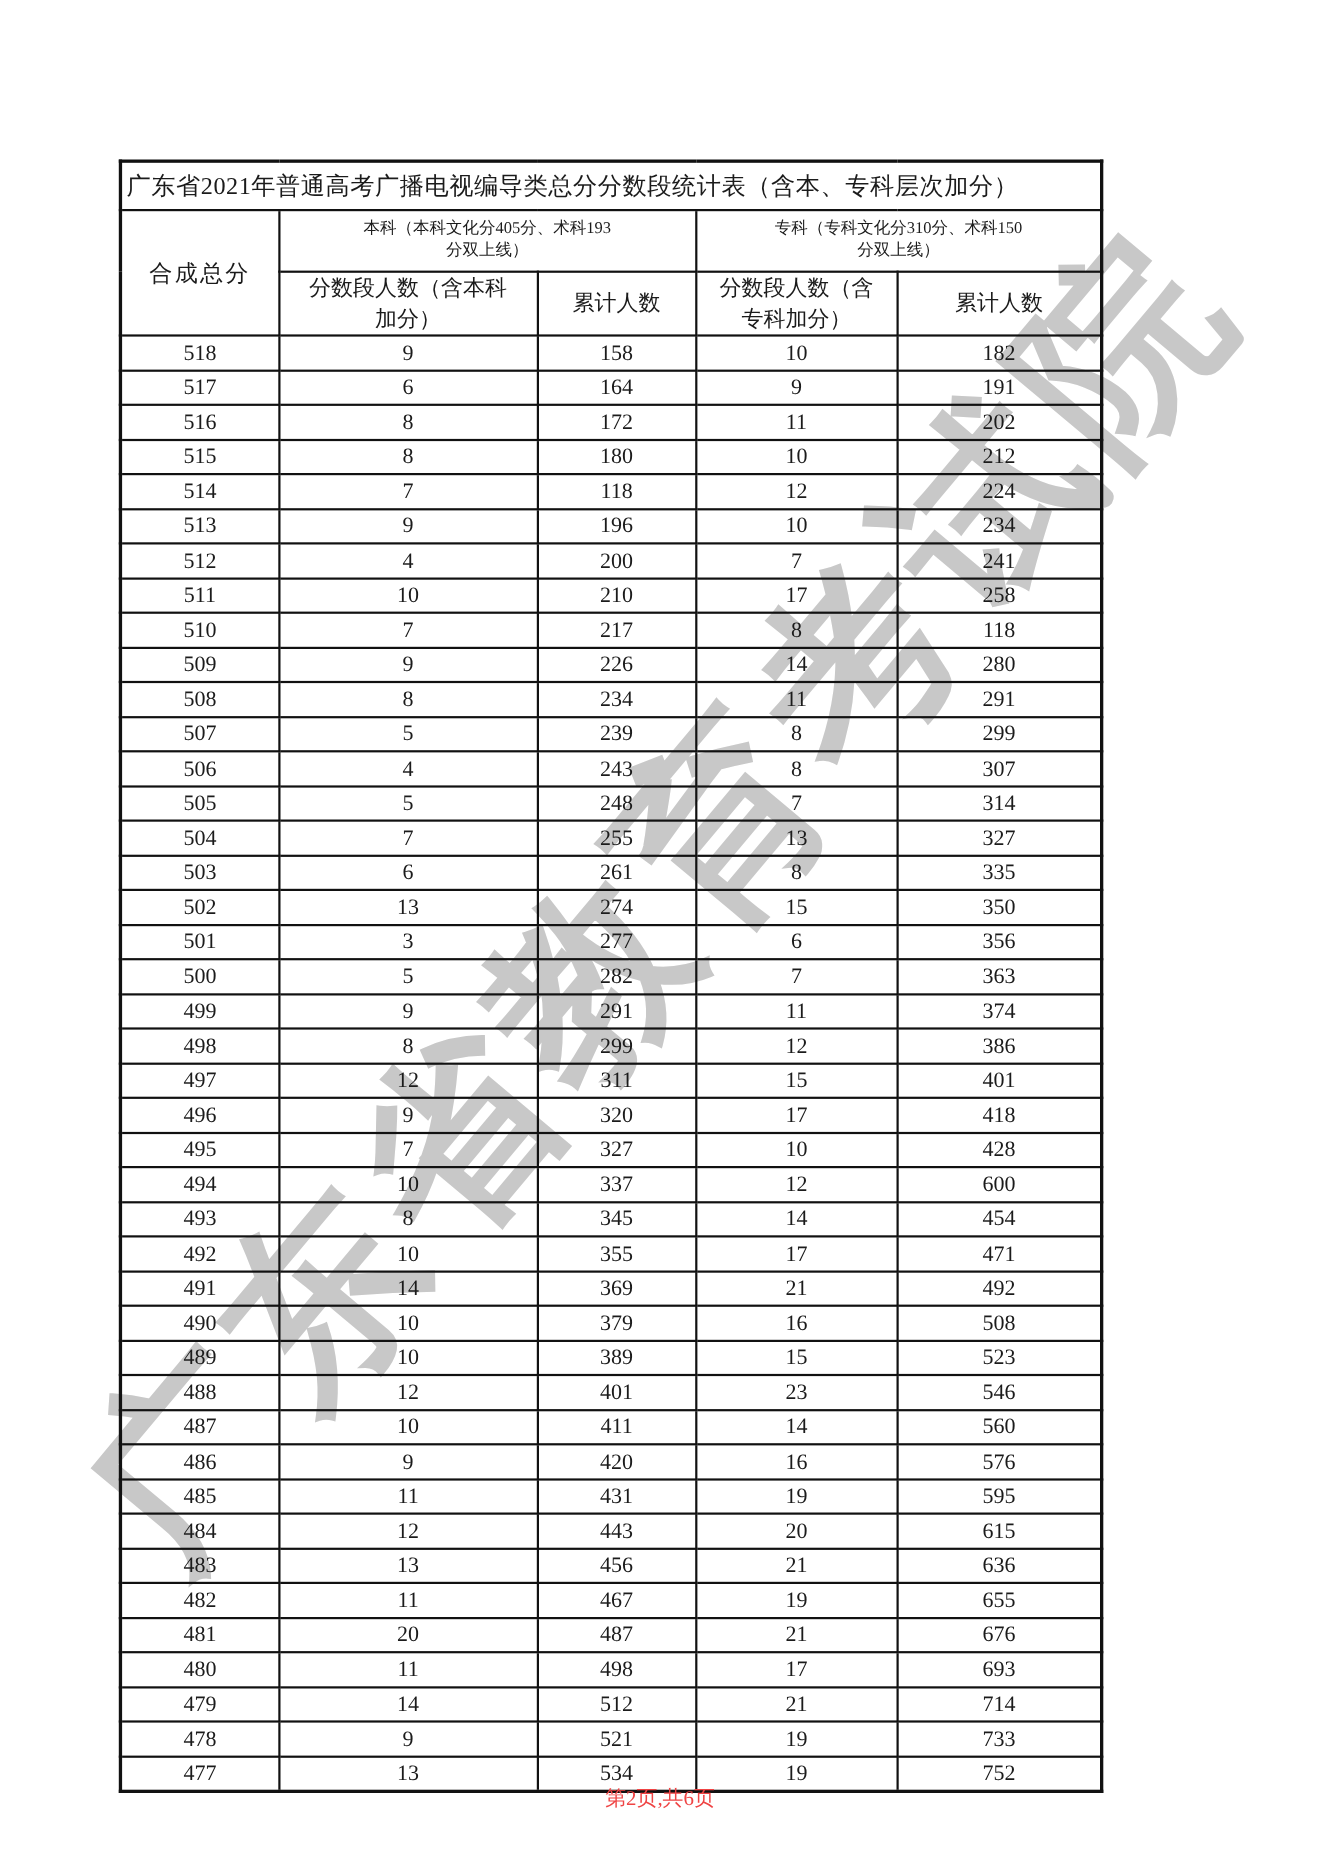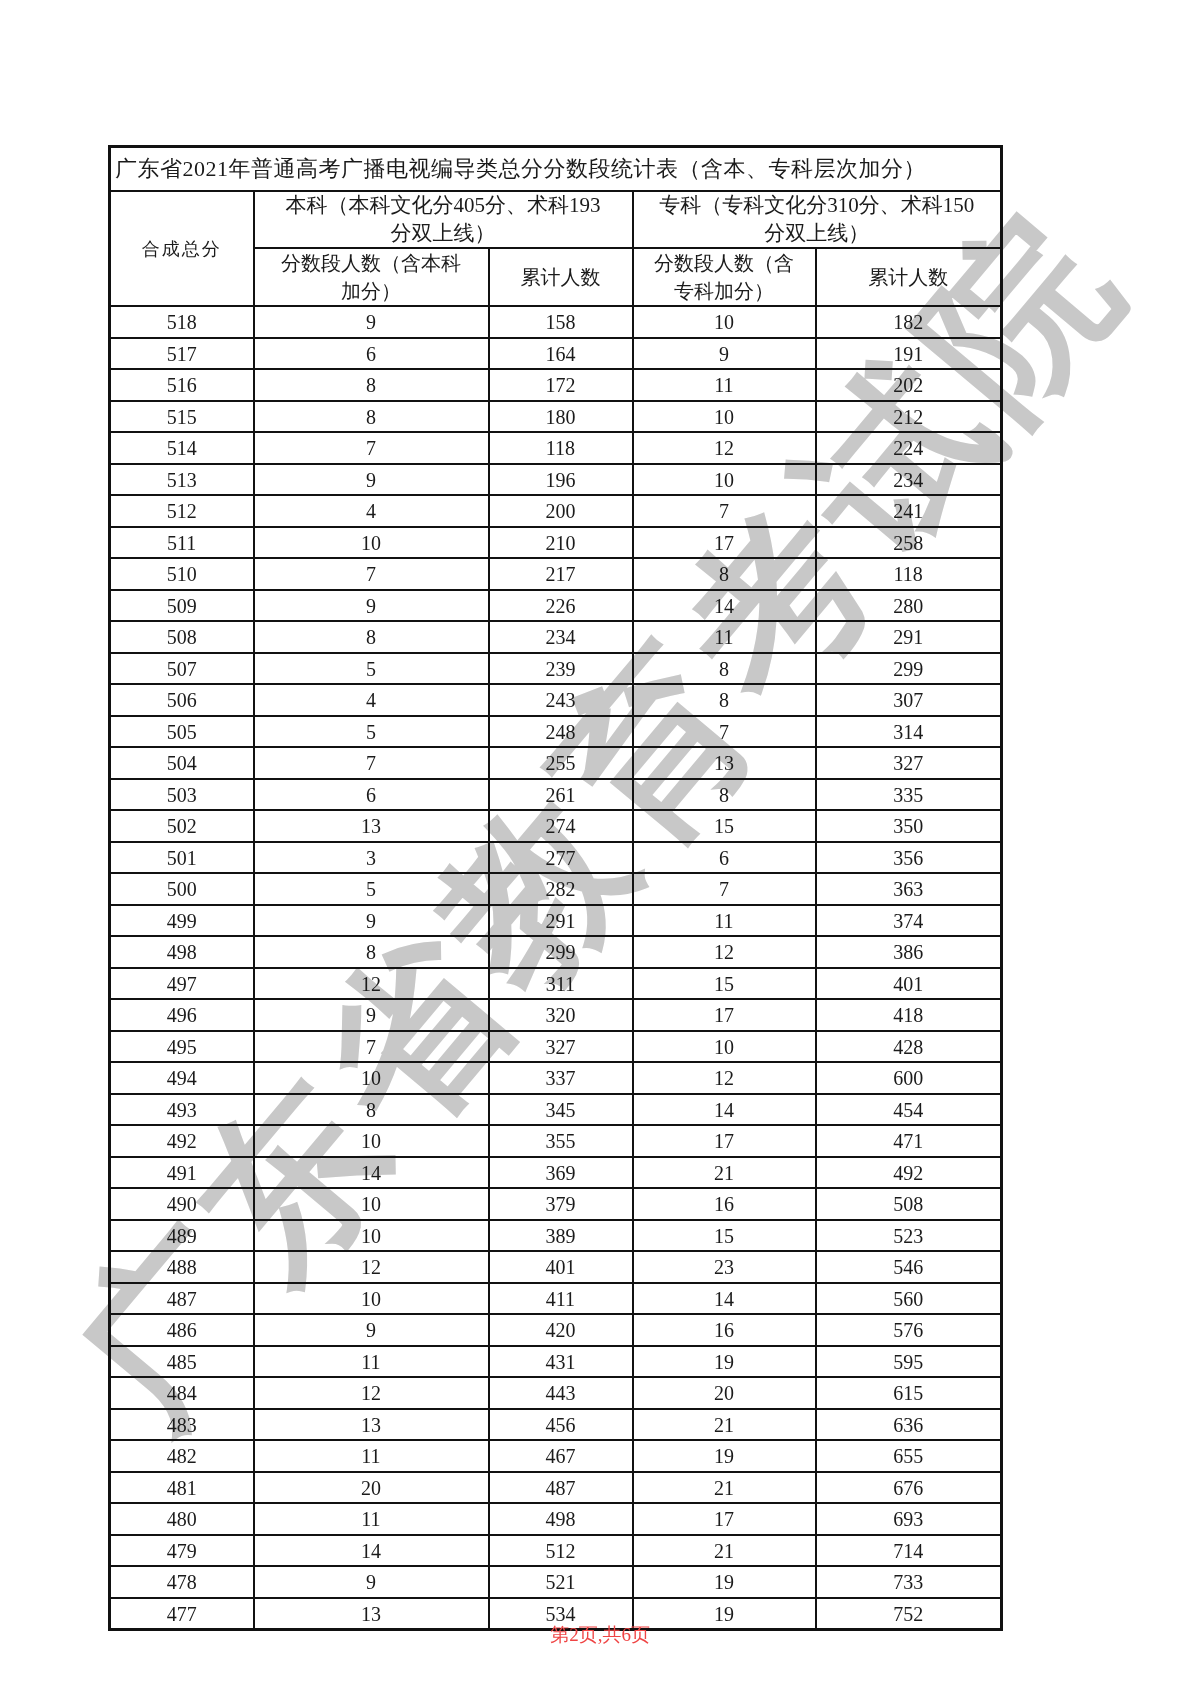--- a/index.html
+++ b/index.html
@@ -27,22 +27,22 @@
     text-align:center; vertical-align:middle;
     font-weight:normal; padding:0; color:#1b1b1b;
     overflow:hidden;
   }
   .score-table { border:3px solid #111111; }
   .title-cell {
     text-align:left !important; font-size:22px;
     height:38px; padding:2px 2px 2px 4px !important;
     letter-spacing:0.5px; white-space:nowrap;
   }
-  .corner-cell { font-size:18px; letter-spacing:2px;margin-top:13px; }
-  .group-cell { font-size:21px; height:54px; line-height:1.32; }
+  .corner-cell { font-size:21px; letter-spacing:2px;margin-top:13px; }
+  .group-cell { font-size:15px; height:54px; line-height:1.32; }
   .sub-cell   { font-size:20px; height:56px; line-height:1.4; }
   .score-table tbody td { font-size:20px; height:29.5px; line-height:1; }
   .footer {
     position:absolute; left:0; top:1622px; width:1200px;
     text-align:center; font-size:19px; color:#ef4444; z-index:2;
   }
 </style>
 </head>
 <body>
 

